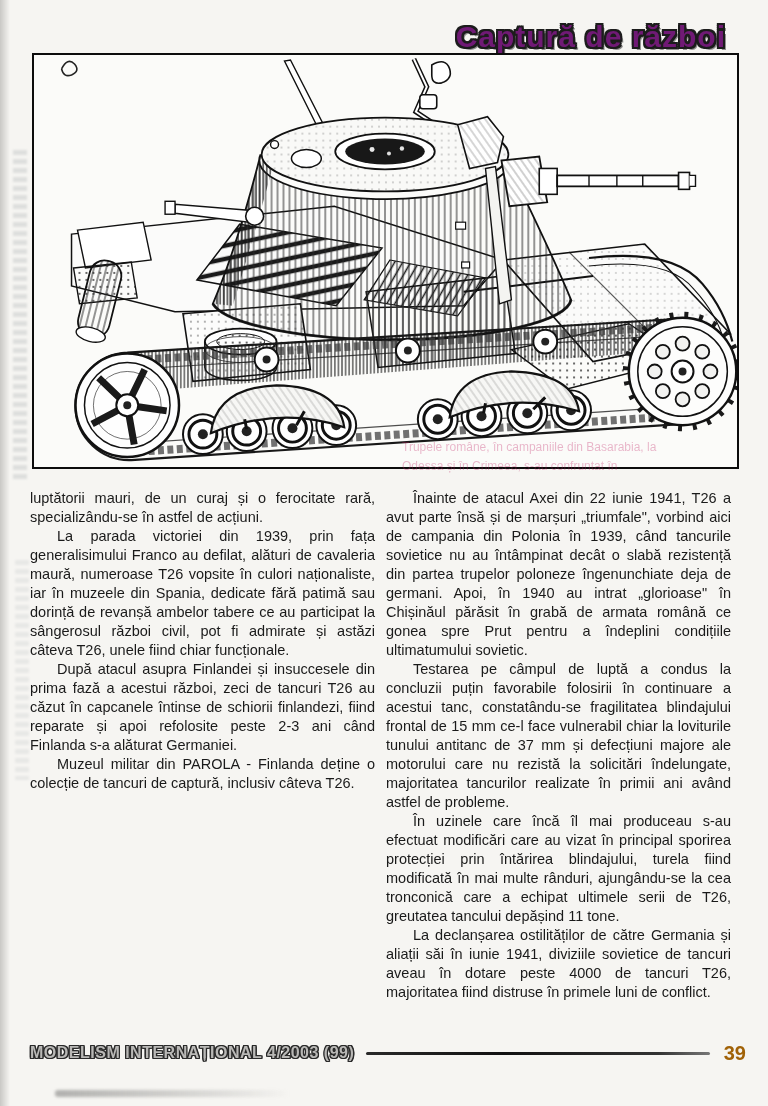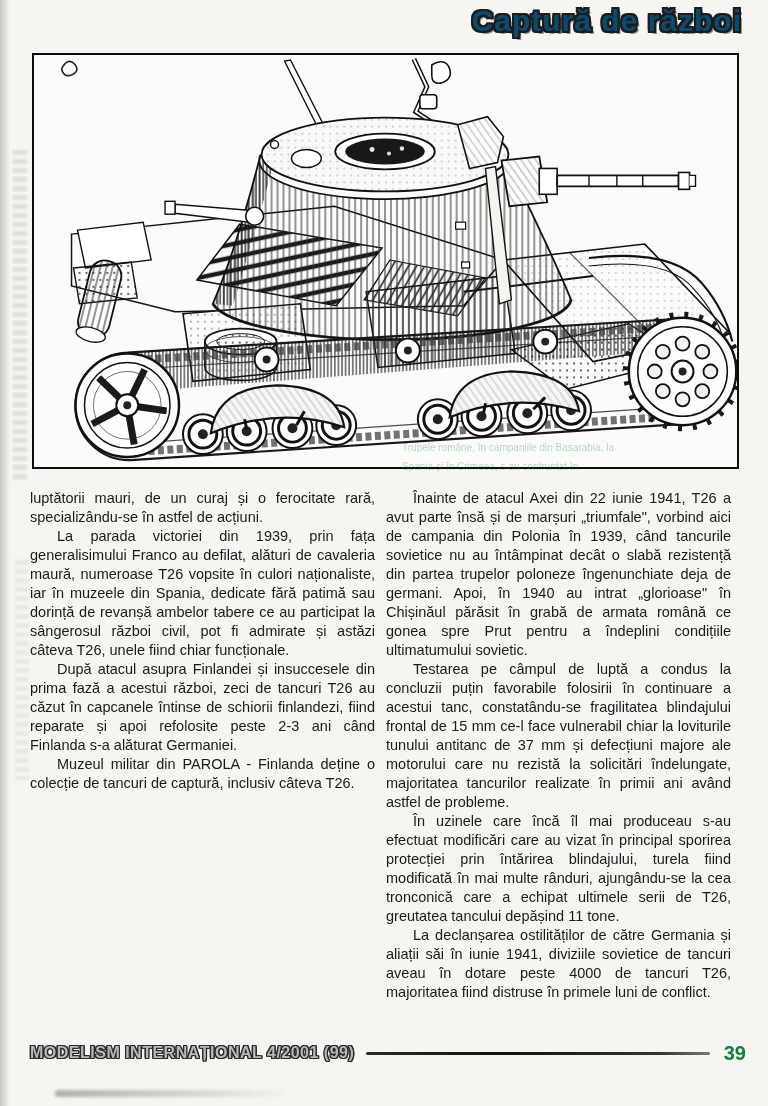--- a/index.html
+++ b/index.html
@@ -12,35 +12,35 @@
   
   .scan-edge{position:absolute;left:0;top:0;width:10px;height:1106px;
     background:linear-gradient(to right,#c9c8c5,rgba(0,0,0,0));pointer-events:none;}
   .scan-smudge{position:absolute;left:55px;top:1090px;width:235px;height:7px;
     background:linear-gradient(to right,rgba(120,120,118,.55),rgba(150,150,148,.25) 70%,rgba(0,0,0,0));
     filter:blur(1.5px);border-radius:3px;}
   .margin-ghost{position:absolute;width:14px;opacity:.14;filter:blur(1px);
     background:repeating-linear-gradient(to bottom,#4a5a62 0 5px,rgba(0,0,0,0) 5px 9px);}
   
   .header-title{
-    position:absolute;top:4px;right:26px;margin:0;
-    font-size:30px;font-weight:900;letter-spacing:1px;color:#0c4a6e;
+    position:absolute;top:4px;right:26px;margin:16px;
+    font-size:30px;font-weight:900;letter-spacing:1px;color:#701a75;
     text-shadow:
       -2px -2px 0 #1c1c1c, 2px -2px 0 #1c1c1c, -2px 2px 0 #1c1c1c, 2px 2px 0 #1c1c1c,
       -2px 0 0 #1c1c1c, 2px 0 0 #1c1c1c, 0 -2px 0 #1c1c1c, 0 2px 0 #1c1c1c,
       3px 3px 0 rgba(60,60,60,.55);
   }
   
   .figure-frame{
     position:absolute;left:32px;top:53px;width:703px;height:412px;
     border:2.5px solid #0c0c0c;background:#fbfbf9;
   }
   .figure-frame svg{position:absolute;left:0;top:0;width:100%;height:100%;}
   .ghost-lines{position:absolute;left:368px;top:386px;width:330px;}
-  .ghost-lines p{margin:0 0 5px 0;font-size:10px;line-height:13.5px;color:#15803d;
+  .ghost-lines p{margin:0 0 5px 0;font-size:12px;line-height:13.5px;color:#be185d;
     opacity:.30;filter:blur(.6px);text-align:justify;}
   
   .article{
     position:absolute;left:30px;top:489px;width:712px;height:558px;
     display:flex;gap:11px;
   }
   .col{width:345px;font-size:14.5px;line-height:19px;text-align:justify;}
   .col p{margin:0;text-indent:27px;}
   .col p.noindent{text-indent:0;}
   
@@ -49,21 +49,21 @@
     display:flex;align-items:center;
   }
   .footer-brand{
     font-size:16px;font-weight:900;letter-spacing:.5px;color:#b9b8b6;white-space:nowrap;
     text-shadow:
       -1.2px -1.2px 0 #2a2a2a,1.2px -1.2px 0 #2a2a2a,-1.2px 1.2px 0 #2a2a2a,1.2px 1.2px 0 #2a2a2a,
       -1.2px 0 0 #2a2a2a,1.2px 0 0 #2a2a2a,0 -1.2px 0 #2a2a2a,0 1.2px 0 #2a2a2a;
   }
   .footer-rule{flex:1;height:3px;margin:0 14px 0 12px;
     background:linear-gradient(to right,#2a2a2a,#111 40%,#333 85%,#777);border-radius:2px;}
-  .page-number{font-size:20px;font-weight:bold;color:#15803d;}
+  .page-number{font-size:20px;font-weight:bold;color:#a16207;}
 </style>
 </head>
 <body>
 
 <div class="scan-edge"></div>
 <div class="margin-ghost" style="left:13px;top:150px;height:330px;"></div>
 <div class="margin-ghost" style="left:15px;top:560px;height:220px;opacity:.08;"></div>
 <div class="scan-smudge"></div>
 
 <h1 class="header-title">Captură de război</h1>
@@ -261,36 +261,36 @@
           <circle cx="374" cy="297" r="4" fill="#222" stroke="none"></circle>
         </g>
       <g>
           <circle cx="512" cy="288" r="12" stroke-width="2"></circle>
           <circle cx="512" cy="288" r="4" fill="#222" stroke="none"></circle>
         </g>
     </g>
   </svg>
   <div class="ghost-lines">
       <p>Trupele române, în campaniile din Basarabia, la</p>
-      <p>Spania și în Crimeea, s-au confruntat în</p>
+      <p>Odessa și în Crimeea, s-au confruntat în</p>
     </div>
 </div>
 
 <div class="article">
   <div class="col">
       <p class="noindent">luptătorii mauri, de un curaj și o ferocitate rară, specializându-se în astfel de acțiuni.</p>
       <p>La parada victoriei din 1939, prin fața generalisimului Franco au defilat, alături de cavaleria maură, numeroase T26 vopsite în culori naționaliste, iar în muzeele din Spania, dedicate fără patimă sau dorință de revanșă ambelor tabere ce au participat la sângerosul război civil, pot fi admirate și astăzi câteva T26, unele fiind chiar funcționale.</p>
       <p>După atacul asupra Finlandei și insuccesele din prima fază a acestui război, zeci de tancuri T26 au căzut în capcanele întinse de schiorii finlandezi, fiind reparate și apoi refolosite peste 2-3 ani când Finlanda s-a alăturat Germaniei.</p>
       <p>Muzeul militar din PAROLA - Finlanda deține o colecție de tancuri de captură, inclusiv câteva T26.</p>
     </div>
   <div class="col">
       <p>Înainte de atacul Axei din 22 iunie 1941, T26 a avut parte însă și de marșuri „triumfale", vorbind aici de campania din Polonia în 1939, când tancurile sovietice nu au întâmpinat decât o slabă rezistență din partea trupelor poloneze îngenunchiate deja de germani. Apoi, în 1940 au intrat „glorioase" în Chișinăul părăsit în grabă de armata română ce gonea spre Prut pentru a îndeplini condițiile ultimatumului sovietic.</p>
       <p>Testarea pe câmpul de luptă a condus la concluzii puțin favorabile folosirii în continuare a acestui tanc, constatându-se fragilitatea blindajului frontal de 15 mm ce-l face vulnerabil chiar la loviturile tunului antitanc de 37 mm și defecțiuni majore ale motorului care nu rezistă la solicitări îndelungate, majoritatea tancurilor realizate în primii ani având astfel de probleme.</p>
       <p>În uzinele care încă îl mai produceau s-au efectuat modificări care au vizat în principal sporirea protecției prin întărirea blindajului, turela fiind modificată în mai multe rânduri, ajungându-se la cea tronconică care a echipat ultimele serii de T26, greutatea tancului depășind 11 tone.</p>
       <p>La declanșarea ostilităților de către Germania și aliații săi în iunie 1941, diviziile sovietice de tancuri aveau în dotare peste 4000 de tancuri T26, majoritatea fiind distruse în primele luni de conflict.</p>
     </div>
 </div>
 
 <div class="footer">
-  <span class="footer-brand">MODELISM INTERNAȚIONAL 4/2001 (99)</span>
+  <span class="footer-brand">MODELISM INTERNAȚIONAL 4/2003 (99)</span>
   <span class="footer-rule"></span>
   <span class="page-number">39</span>
 </div>
 
 </body></html>

